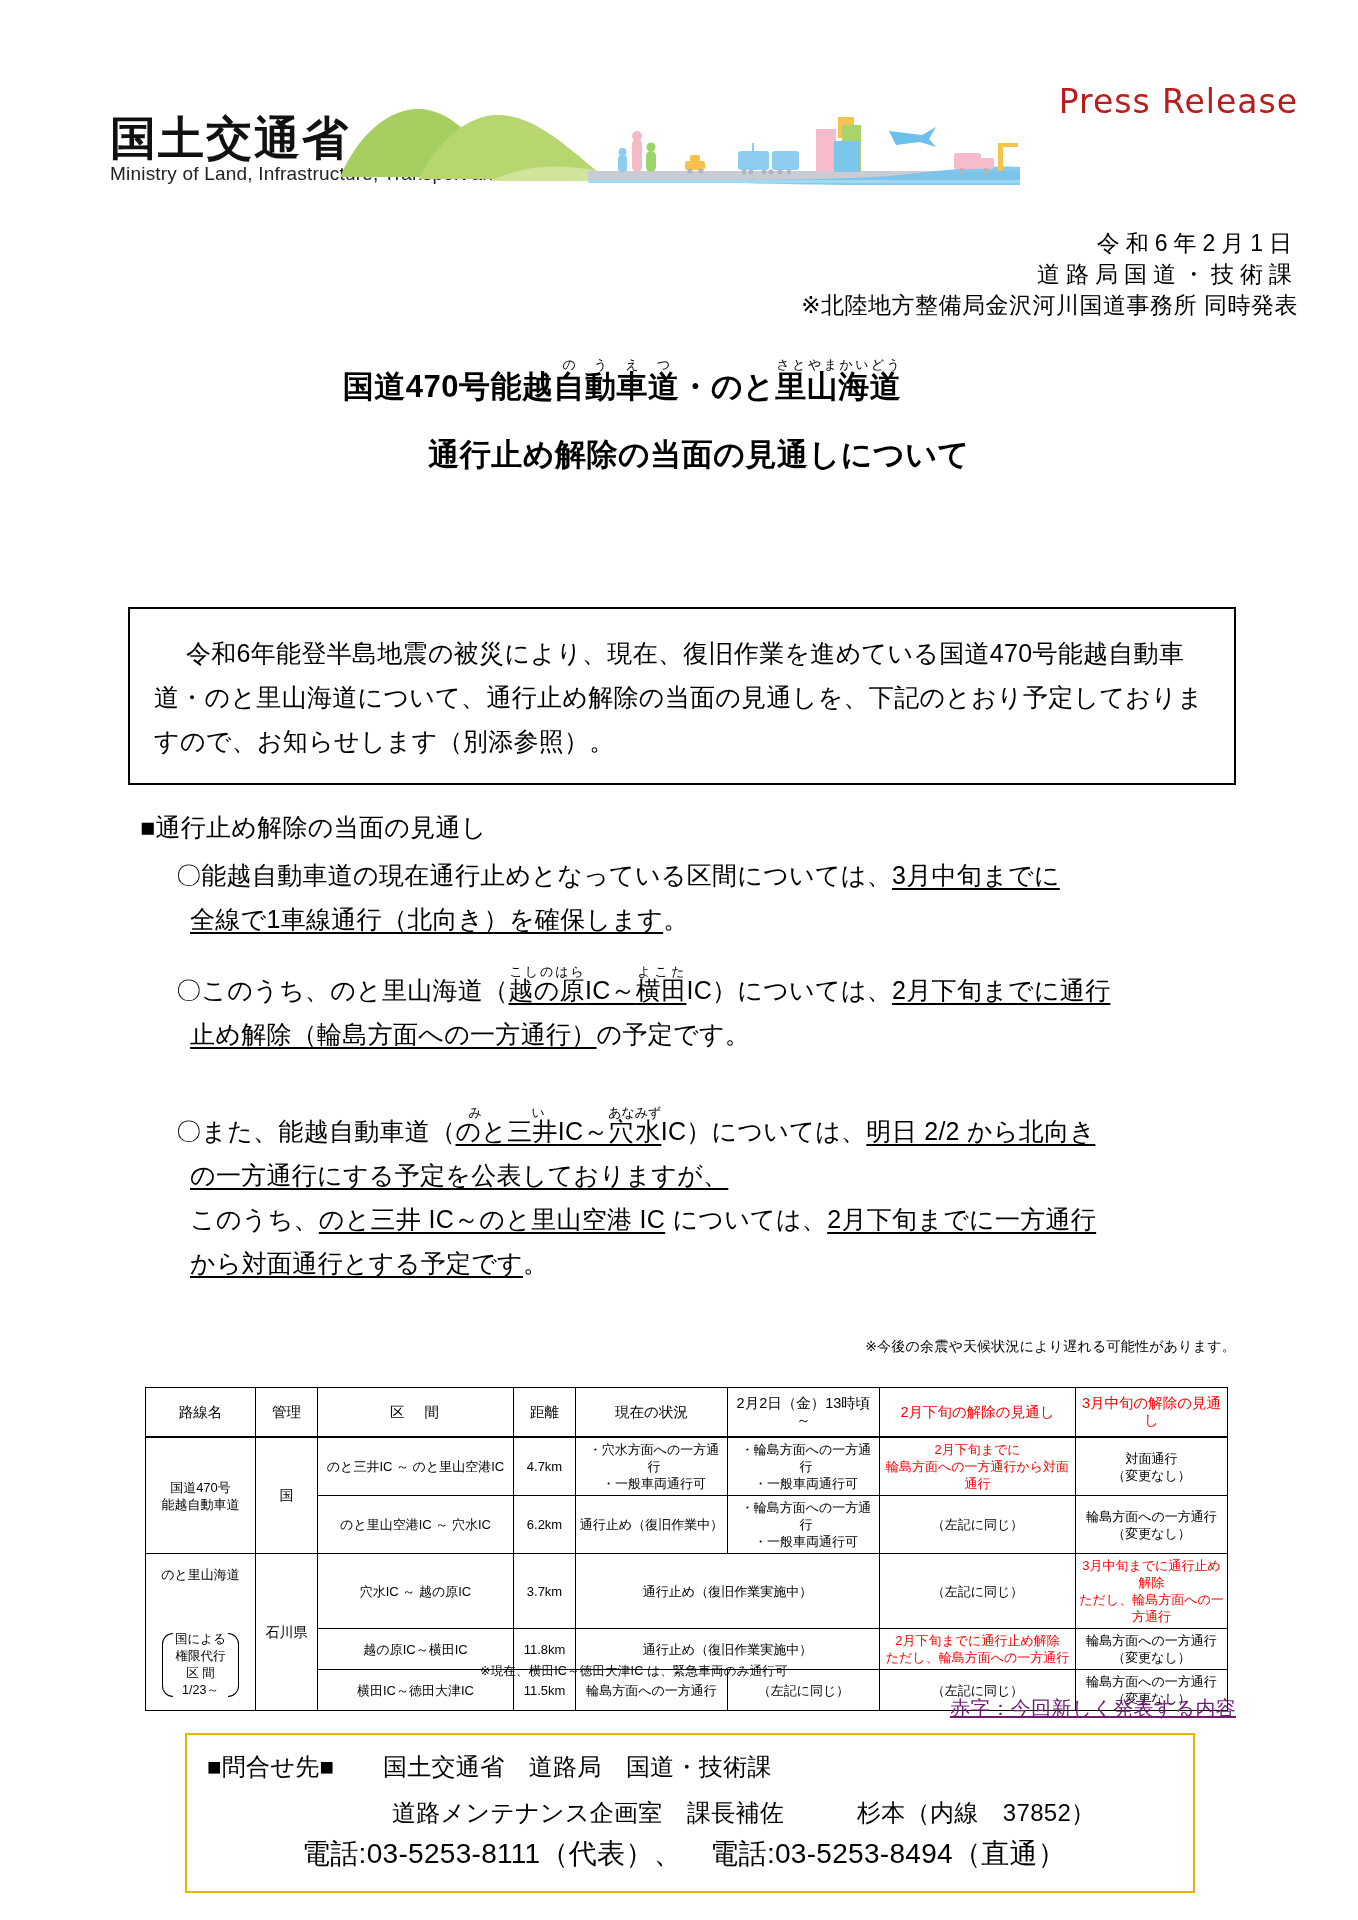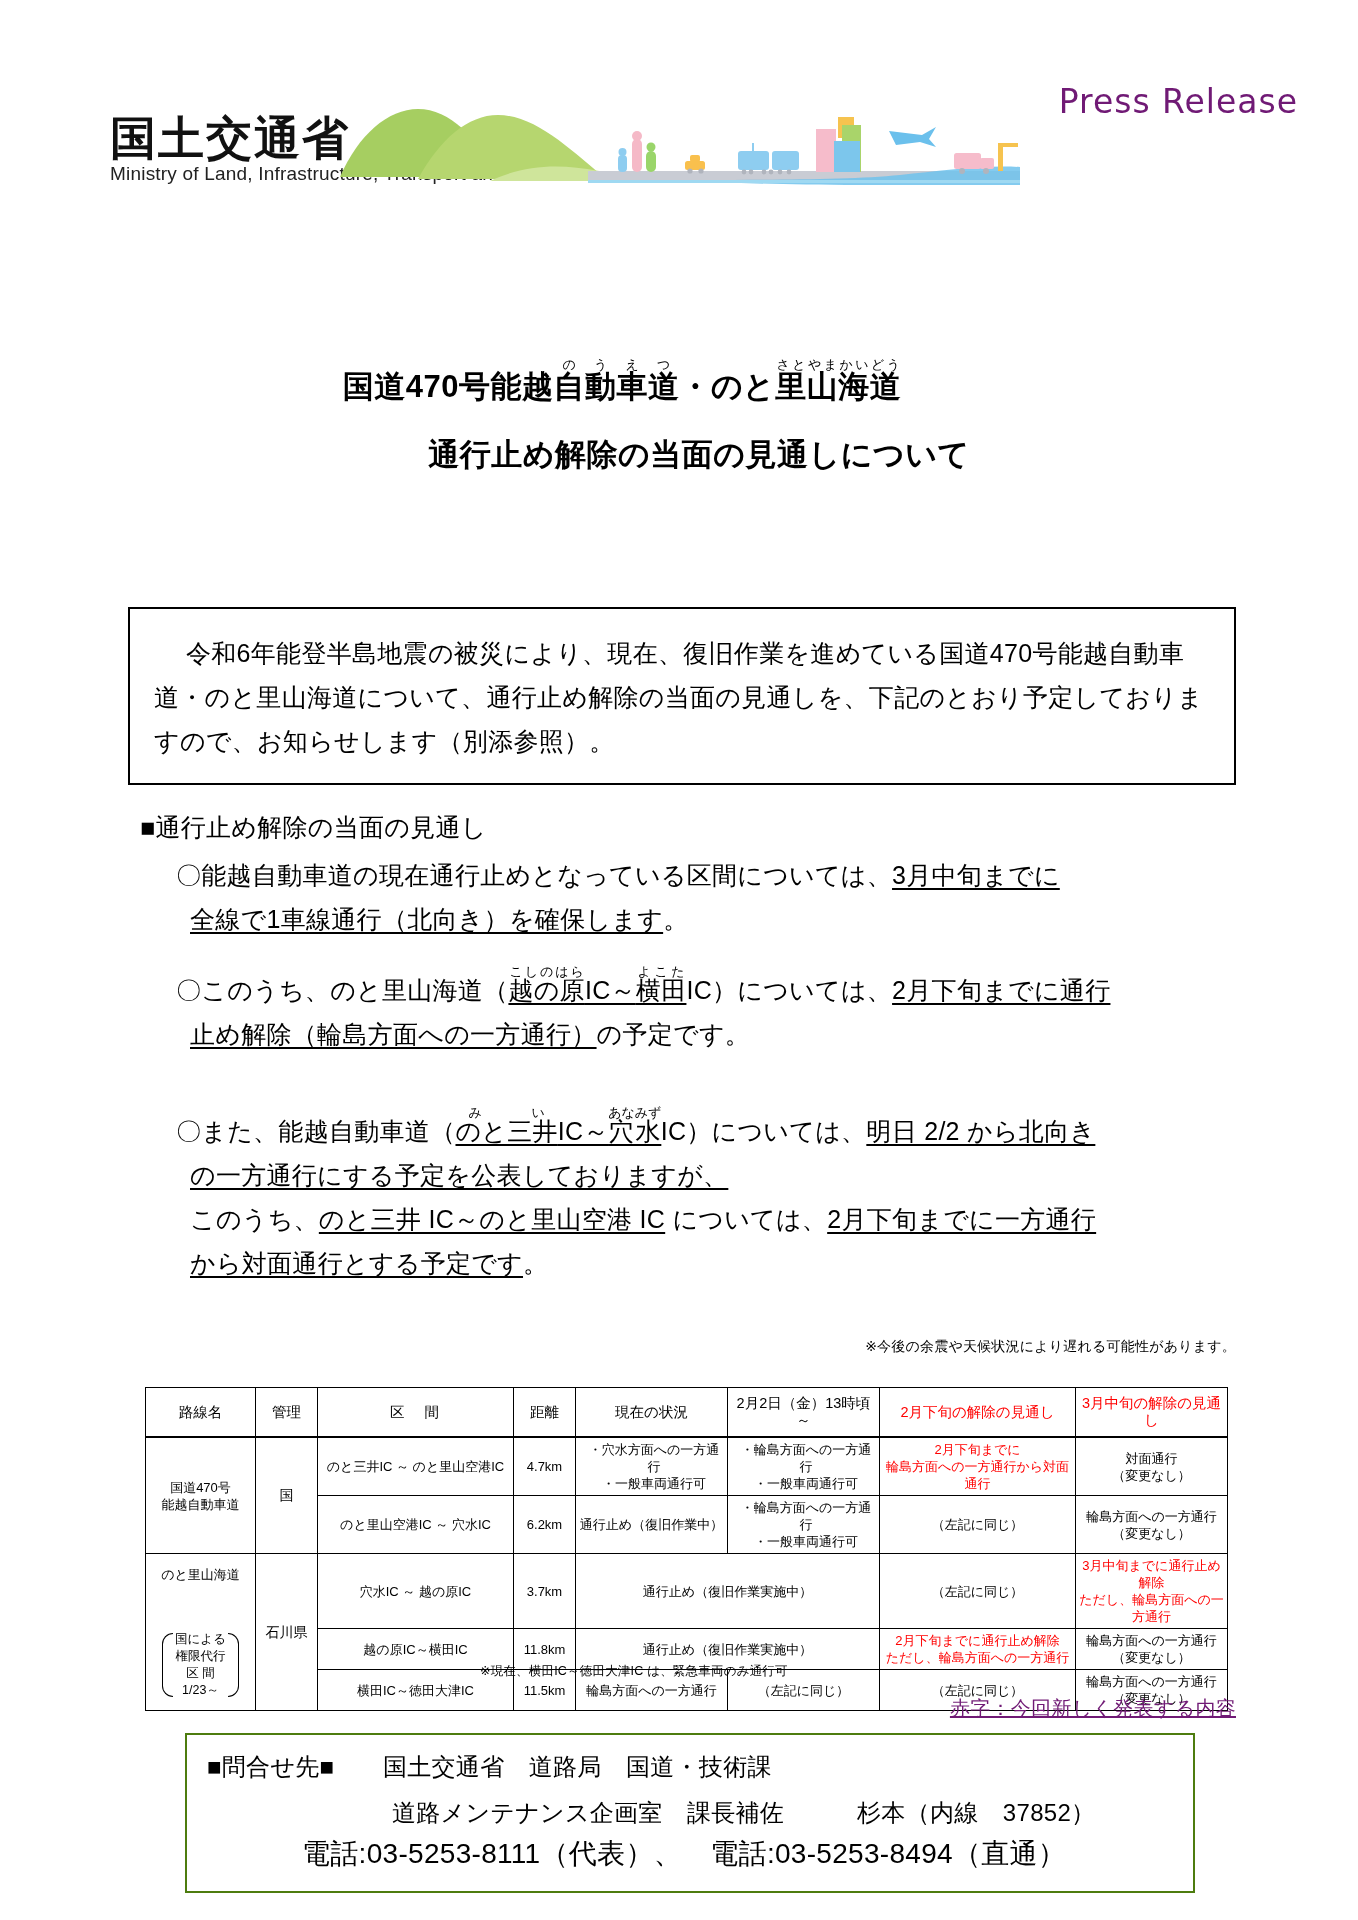--- a/index.html
+++ b/index.html
@@ -27,21 +27,21 @@
     left: 0; top: 0;
     width: 1358px;
     height: 230px;
   }
   .press-release {
     position: absolute;
     right: 60px;
     top: 82px;
     font-size: 33px;
     letter-spacing: 1px;
-    color: #701a75;
+    color: #b91c1c;
     font-family: "DejaVu Sans", sans-serif;
     font-weight: 400;
   }
   .ministry-jp {
     position: absolute;
     left: 110px;
     top: 108px;
     font-size: 46px;
     font-weight: bold;
     letter-spacing: 2px;
@@ -231,21 +231,21 @@
     text-decoration: underline;
   }
 
   
   .contact-box {
     position: absolute;
     left: 185px;
     top: 1733px;
     width: 1010px;
     box-sizing: border-box;
-    border: 2px solid #4d7c0f;
+    border: 2px solid #eab308;
     padding: 16px 20px 18px 20px;
   }
   .contact-l1 { font-size: 24px; letter-spacing: 0.3px; }
   .contact-l2 { font-size: 24px; letter-spacing: 0.3px; margin-top: 14px; padding-left: 185px; }
   .contact-l3 { font-size: 28px; letter-spacing: 0.3px; margin-top: 6px; padding-left: 95px; }
 </style>
 </head>
 <body>
 
 <div class="page">
@@ -319,20 +319,25 @@
         <circle cx="646" cy="76" r="3" fill="#b0b4bd"></circle>
       </g>
 
       <g>
         <rect x="658" y="48" width="5" height="28" fill="#f6c34f"></rect>
         <rect x="658" y="48" width="20" height="4" fill="#f6c34f"></rect>
       </g>
     </svg>
   </div>
 
+  <div class="datelines">
+    <div class="dateline-1">令和6年2月1日</div>
+    <div class="dateline-2">道路局国道・技術課</div>
+    <div class="dateline-3">※北陸地方整備局金沢河川国道事務所 同時発表</div>
+  </div>
 
   <div class="title-wrap">
     <div class="title-line l1">
       <span>国道470号能越</span><ruby><span>自動車道</span><rt>のうえつ</rt></ruby><span>・のと</span><ruby><span>里山海道</span><rt>さとやまかいどう</rt></ruby>
     </div>
     <div class="title-line l2">通行止め解除の当面の見通しについて</div>
   </div>
 
   <div class="summary-box">
     <div class="summary-text">令和6年能登半島地震の被災により、現在、復旧作業を進めている国道470号能越自動車道・のと里山海道について、通行止め解除の当面の見通しを、下記のとおり予定しておりますので、お知らせします（別添参照）。</div>

